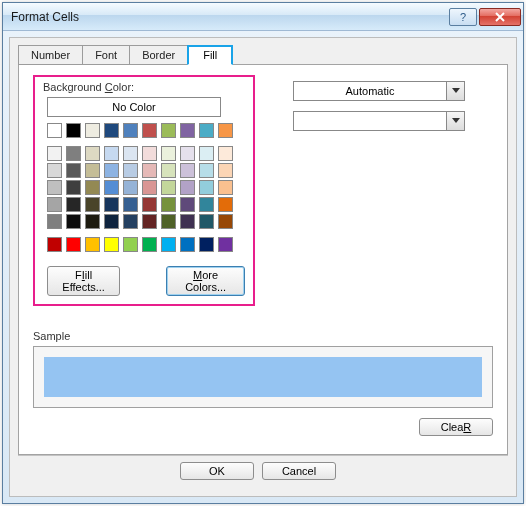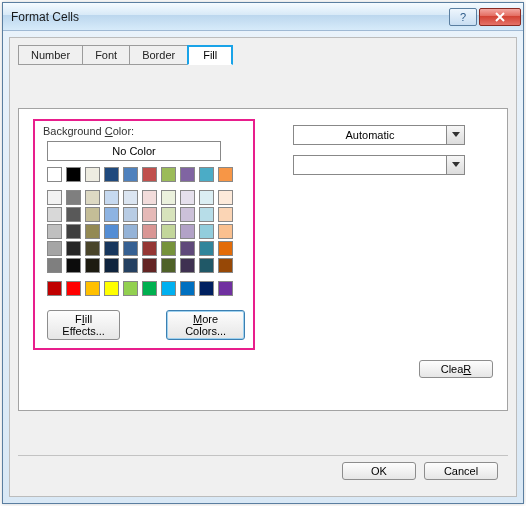--- a/index.html
+++ b/index.html
@@ -21,21 +21,21 @@
   .winbtns { display: flex; gap: 2px; }
   .winbtn {
     width: 28px; height: 18px; border: 1px solid #5a7ea0; border-radius: 2px;
     display: flex; align-items: center; justify-content: center;
     background: linear-gradient(#eef6fd, #c8def2);
   }
   .winbtn.close { width: 42px; background: linear-gradient(#f3a6a0,#e36a5f 45%,#d24234 46%,#e57268); border-color:#8a2b22; color:#fff; font-weight:bold; }
   .winbtn svg { width: 12px; height: 12px; }
   .content {
     flex: 1; margin: 6px; background: #f0f0f0; border: 1px solid #bcbcbc;
-    padding: 6px 8px 8px 8px; display: flex; flex-direction: column; gap: 44px;
+    padding: 6px 8px 8px 8px; display: flex; flex-direction: column;
   }
   .tabs { display: flex; position: relative; top: 1px; z-index: 2; }
   .tab {
     padding: 3px 12px; border: 1px solid #9c9c9c; background: #f0f0f0;
     margin-right: -1px; color: #222;
   }
   .tab.active {
     border: 2px solid #19a3e8; border-bottom: 1px solid #fff;
     background: #fff; color: #000; padding: 2px 14px;
   }
@@ -72,21 +72,21 @@
     background: linear-gradient(#f6f6f6,#dcdcdc);
     display:flex; align-items:center; justify-content:center;
   }
   .sample-group { margin-top: 24px; }
   .sample-box {
     border: 1px solid #a0a0a0; background: #f6f6f6;
     padding: 10px; margin-top: 4px;
   }
   .sample-fill { height: 40px; width: 100%; }
   .clear-row { display:flex; justify-content:flex-end; margin-top:10px; }
-  .footer { display:flex; justify-content:flex-end; gap:8px; padding: 6px 10px 8px 0; border-top:1px solid #c3c3c3; }
+  .footer { display:flex; justify-content:center; gap:8px; padding: 6px 10px 8px 0; border-top:1px solid #c3c3c3; }
   .btn.wide { min-width: 74px; }
 </style>
 </head>
 <body>
 
 <div class="dialog">
   <div class="titlebar">
     <span class="title">Format Cells</span>
     <div class="winbtns">
       <div class="winbtn">
@@ -220,20 +220,26 @@
             <span class="val"></span>
             <div class="arrow">
               <svg width="8" height="6">
                   <path d="M0 0 L8 0 L4 5 Z" fill="#333"></path>
                 </svg>
             </div>
           </div>
         </div>
       </div>
 
+      <div class="sample-group">
+        <span class="label">Sample</span>
+        <div class="sample-box">
+          <div class="sample-fill" id="sample-fill" style="background: rgb(149, 196, 242);"></div>
+        </div>
+      </div>
 
       <div class="clear-row">
         <div class="btn wide">
           <span>Clea</span><span class="hotkey">R</span>
         </div>
       </div>
     </div>
 
     <div class="footer">
       <div class="btn wide">OK</div>

